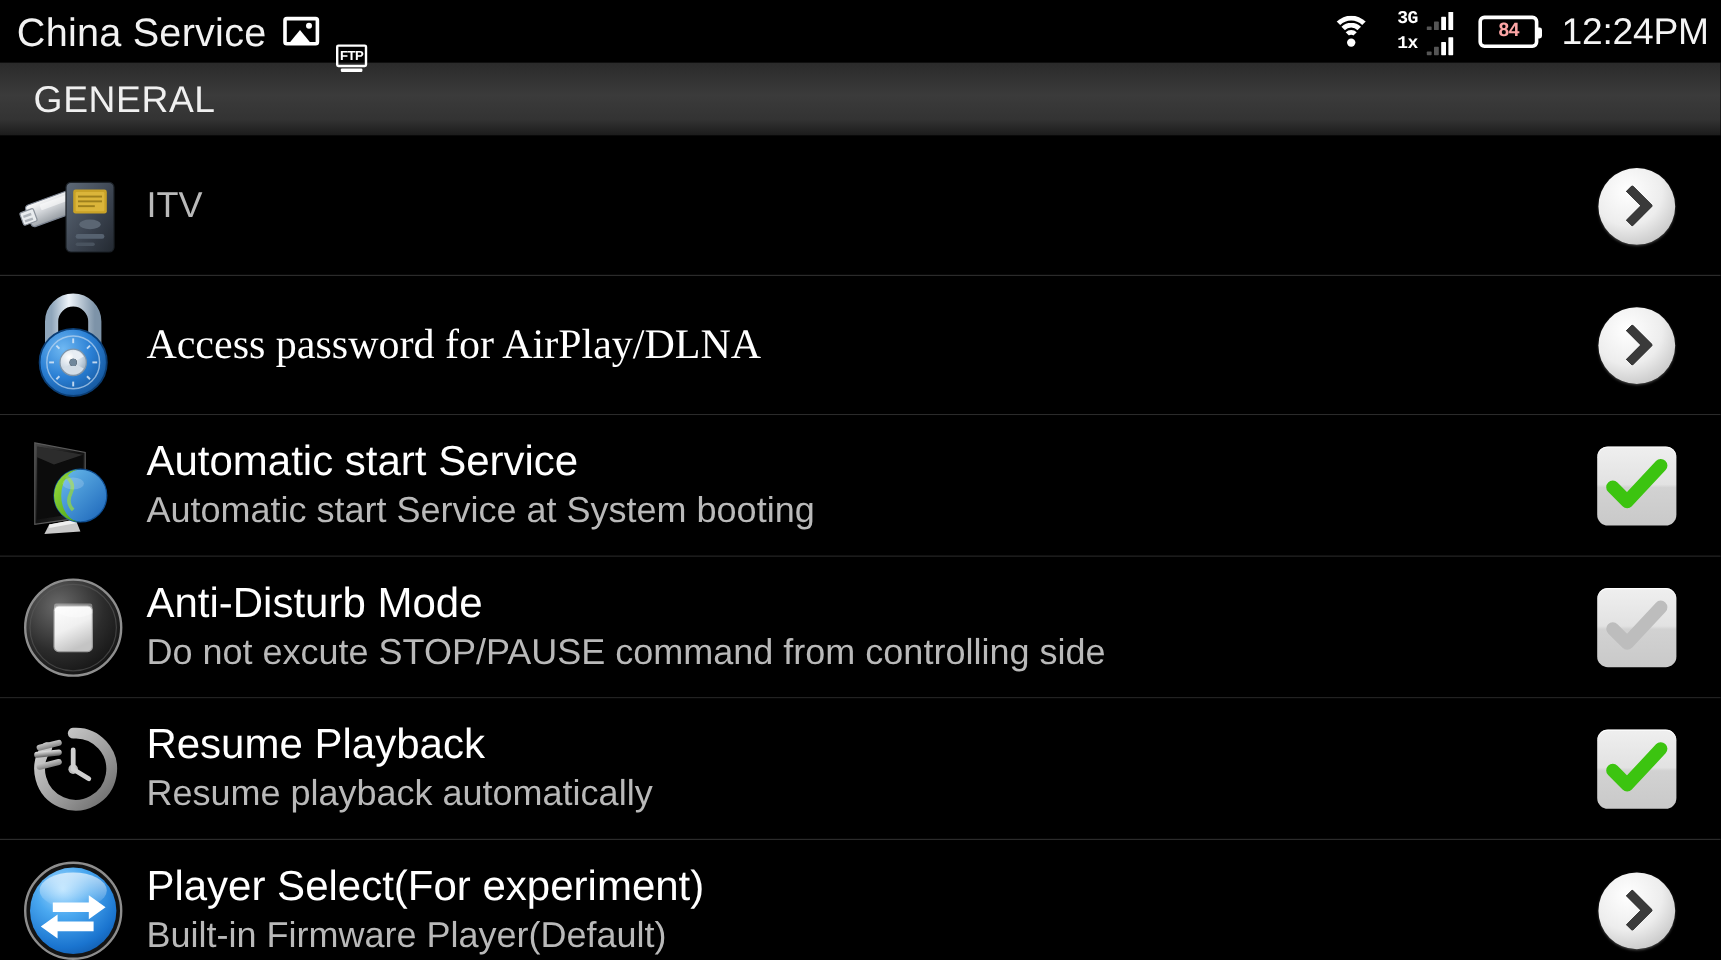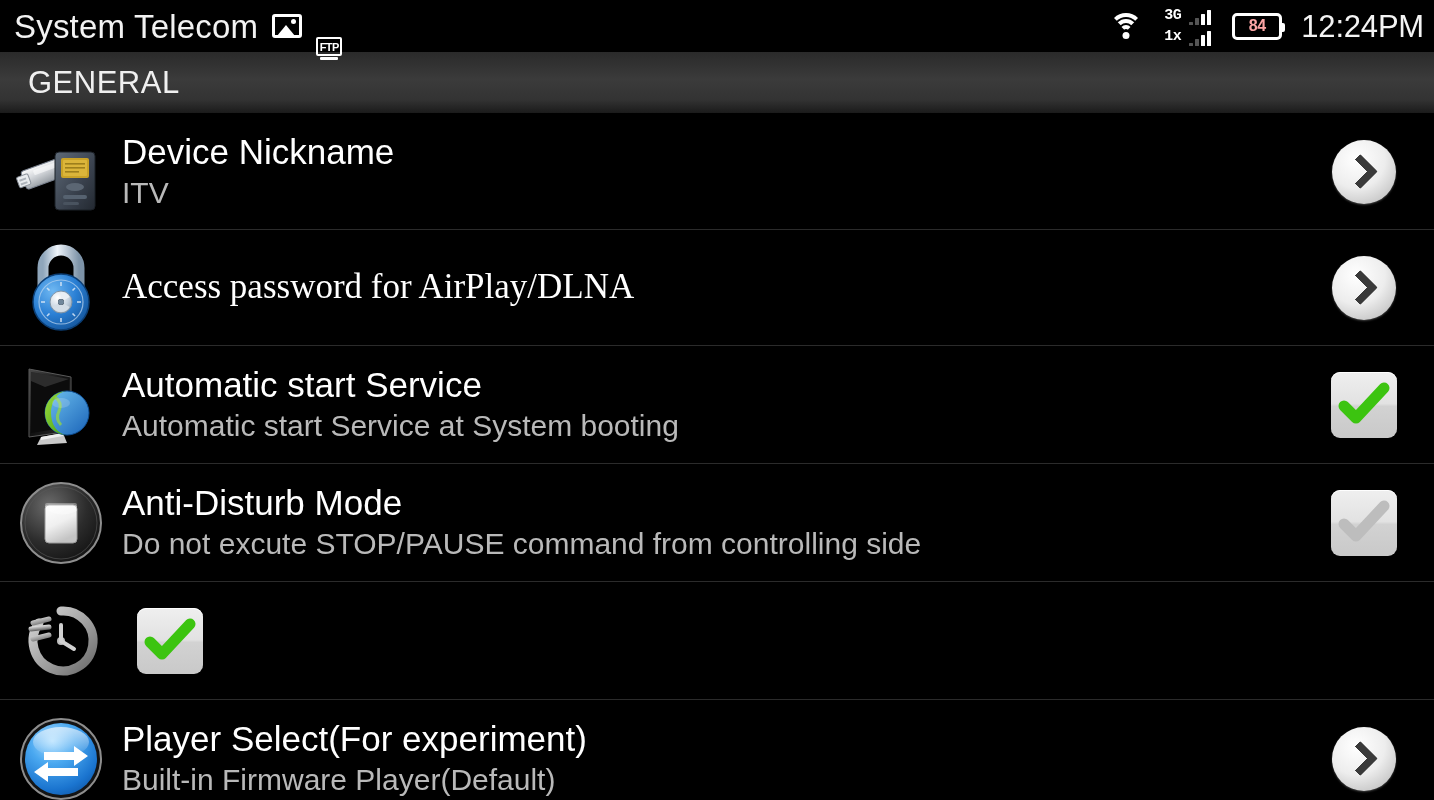--- a/index.html
+++ b/index.html
@@ -321,21 +321,21 @@
   
   .ic-player { width: 86px; height: 86px; }
 </style>
 </head>
 <body>
 
 <div id="app">
 
   <div class="status-bar">
     <div class="status-left">
-      <div class="carrier-name">System Telecom</div>
+      <div class="carrier-name">China Service</div>
       <div class="ico-gallery"></div>
       <div class="ico-ftp">
         <div class="scr">FTP</div>
         <div class="stand"></div>
       </div>
     </div>
 
     <div class="status-right">
       <div class="ico-wifi">
         <i class="a1"></i>
@@ -411,21 +411,20 @@
             <rect x="50" y="35" width="20" height="1.6" fill="#9d7f1c"></rect>
             <rect x="50" y="39" width="14" height="1.6" fill="#9d7f1c"></rect>
             <ellipse cx="60" cy="55" rx="9" ry="4" fill="#5b6673"></ellipse>
             <ellipse cx="60" cy="54" rx="8" ry="3" fill="#768persist" opacity="0"></ellipse>
             <rect x="48" y="63" width="24" height="4" rx="2" fill="#566270"></rect>
             <rect x="48" y="70" width="16" height="3" rx="1.5" fill="#49535f"></rect>
           </svg>
         </div>
       </div>
       <div class="row-text">
-        <div class="row-title">Device Nickname</div>
         <div class="row-sub">ITV</div>
       </div>
       <div class="row-accessory">
         <div class="chev"></div>
       </div>
     </div>
 
     <div class="row h-tall">
       <div class="row-icon">
         <div class="ic ic-lock">
@@ -575,20 +574,24 @@
               <path d="M30 20 L14 24"></path>
               <path d="M30 28 L12 30"></path>
               <path d="M30 36 L14 40"></path>
             </g>
             <circle cx="42" cy="42" r="4" fill="#bdbdbd"></circle>
             <line x1="42" y1="42" x2="42" y2="26" stroke="#d0d0d0" stroke-width="4" stroke-linecap="round"></line>
             <line x1="42" y1="42" x2="55" y2="50" stroke="#d0d0d0" stroke-width="4" stroke-linecap="round"></line>
           </svg>
         </div>
       </div>
+      <div class="row-text">
+        <div class="row-title">Resume Playback</div>
+        <div class="row-sub">Resume playback automatically</div>
+      </div>
       <div class="row-accessory">
         <div class="cbx">
           <svg width="52" height="50" viewBox="0 0 52 50">
             <path d="M6 26 L18 38 L46 8" fill="none" stroke="#3cc410" stroke-width="11" stroke-linecap="round" stroke-linejoin="round"></path>
           </svg>
         </div>
       </div>
     </div>
 
     <div class="row h-mid">

